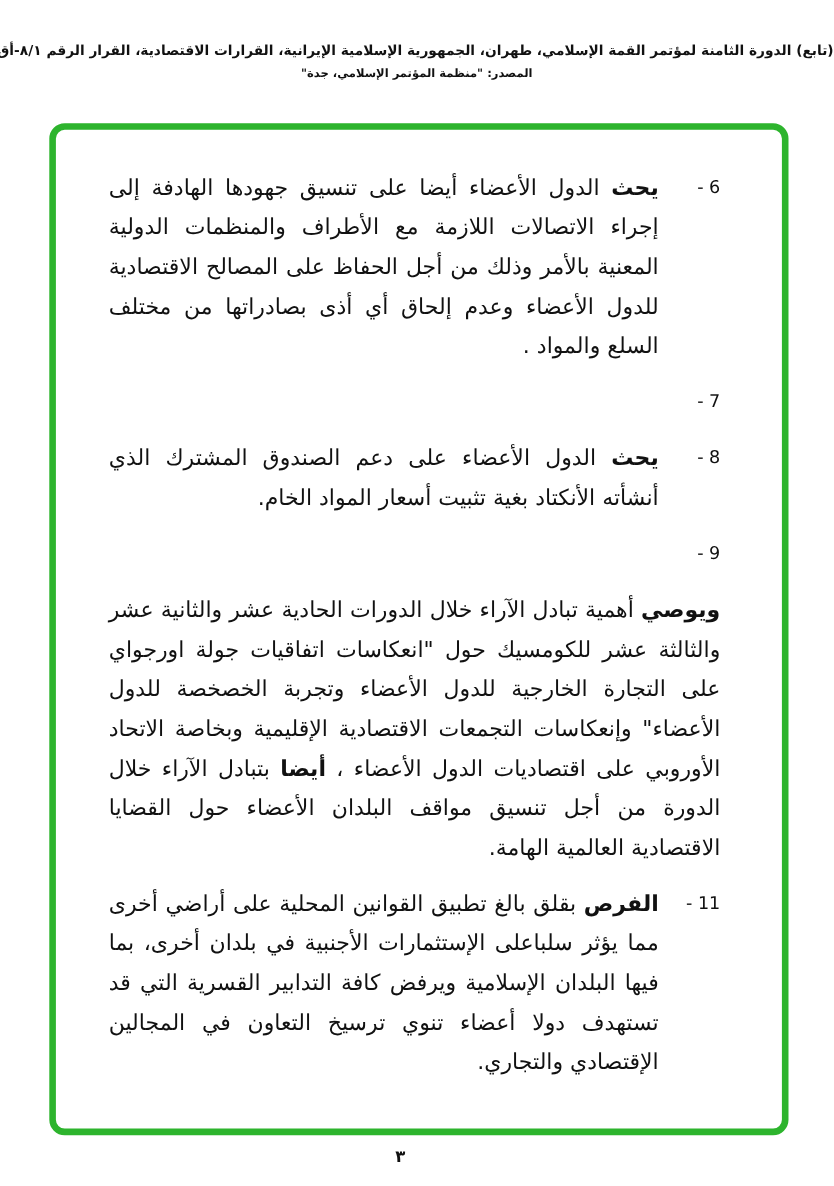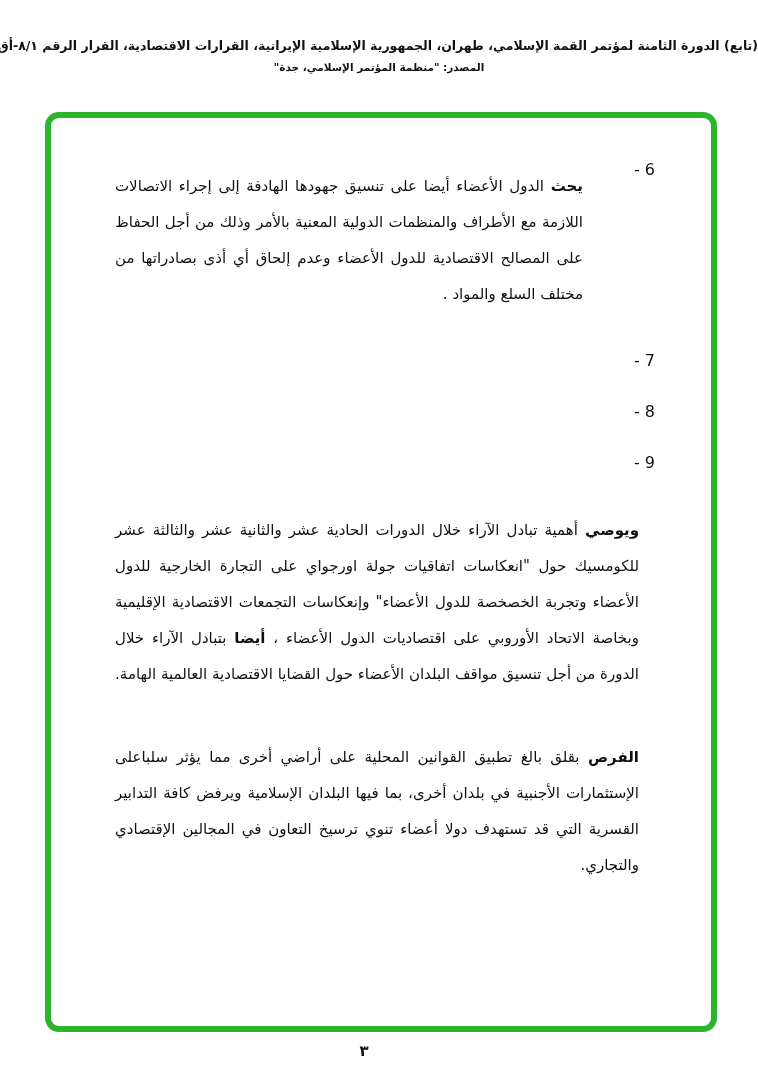--- a/index.html
+++ b/index.html
@@ -49,24 +49,24 @@
   .item-number {
     flex: 0 0 50px;
     font-size: 16px;
     line-height: 36px;
     text-align: right;
     padding-left: 6px;
     white-space: nowrap;
   }
   .item-text {
     flex: 1 1 auto;
-    font-size: 15px;
+    font-size: 20px;
     line-height: 36px;
     text-align: justify;
-    margin: 16px;
+    margin: 0;
   }
   .lead { font-weight: bold; }
   .page-footer {
     position: absolute;
     left: 0; right: 30px;
     bottom: 18px;
     text-align: center;
     font-size: 15px;
     font-weight: bold;
   }
@@ -87,34 +87,37 @@
       <p class="item-text"><span class="lead">يحث</span>
 <span>الدول الأعضاء أيضا على تنسيق جهودها الهادفة إلى إجراء الاتصالات اللازمة مع الأطراف والمنظمات الدولية المعنية بالأمر وذلك من أجل الحفاظ على المصالح الاقتصادية للدول الأعضاء وعدم إلحاق أي أذى بصادراتها من مختلف السلع والمواد .</span></p>
     </div>
 
     <div class="item">
       <div class="item-number">7 -</div>
     </div>
 
     <div class="item">
       <div class="item-number">8 -</div>
+      <p class="item-text"><span class="lead">يحث</span>
+<span>الدول الأعضاء على دعم الصندوق المشترك الذي أنشأته الأنكتاد بغية تثبيت أسعار المواد الخام.</span></p>
     </div>
 
     <div class="item">
       <div class="item-number">9 -</div>
     </div>
 
     <div class="item">
       <p class="item-text"><span class="lead">ويوصي</span>
 <span>أهمية تبادل الآراء خلال الدورات الحادية عشر والثانية عشر والثالثة عشر للكومسيك حول "انعكاسات اتفاقيات جولة اورجواي على التجارة الخارجية للدول الأعضاء وتجربة الخصخصة للدول الأعضاء" وإنعكاسات التجمعات الاقتصادية الإقليمية وبخاصة الاتحاد الأوروبي على اقتصاديات الدول الأعضاء ،</span>
 <span class="lead">أيضا</span>
 <span>بتبادل الآراء خلال الدورة من أجل تنسيق مواقف البلدان الأعضاء حول القضايا الاقتصادية العالمية الهامة.</span></p>
     </div>
 
     <div class="item">
+      <div class="item-number">11 -</div>
       <p class="item-text"><span class="lead">الفرص</span>
 <span>بقلق بالغ تطبيق القوانين المحلية على أراضي أخرى مما يؤثر سلباعلى الإستثمارات الأجنبية في بلدان أخرى، بما فيها البلدان الإسلامية ويرفض كافة التدابير القسرية التي قد تستهدف دولا أعضاء تنوي ترسيخ التعاون في المجالين الإقتصادي والتجاري.</span></p>
     </div>
 
   </div>
 </div>
 
 <div class="page-footer">٣</div>
 
 </body></html>

